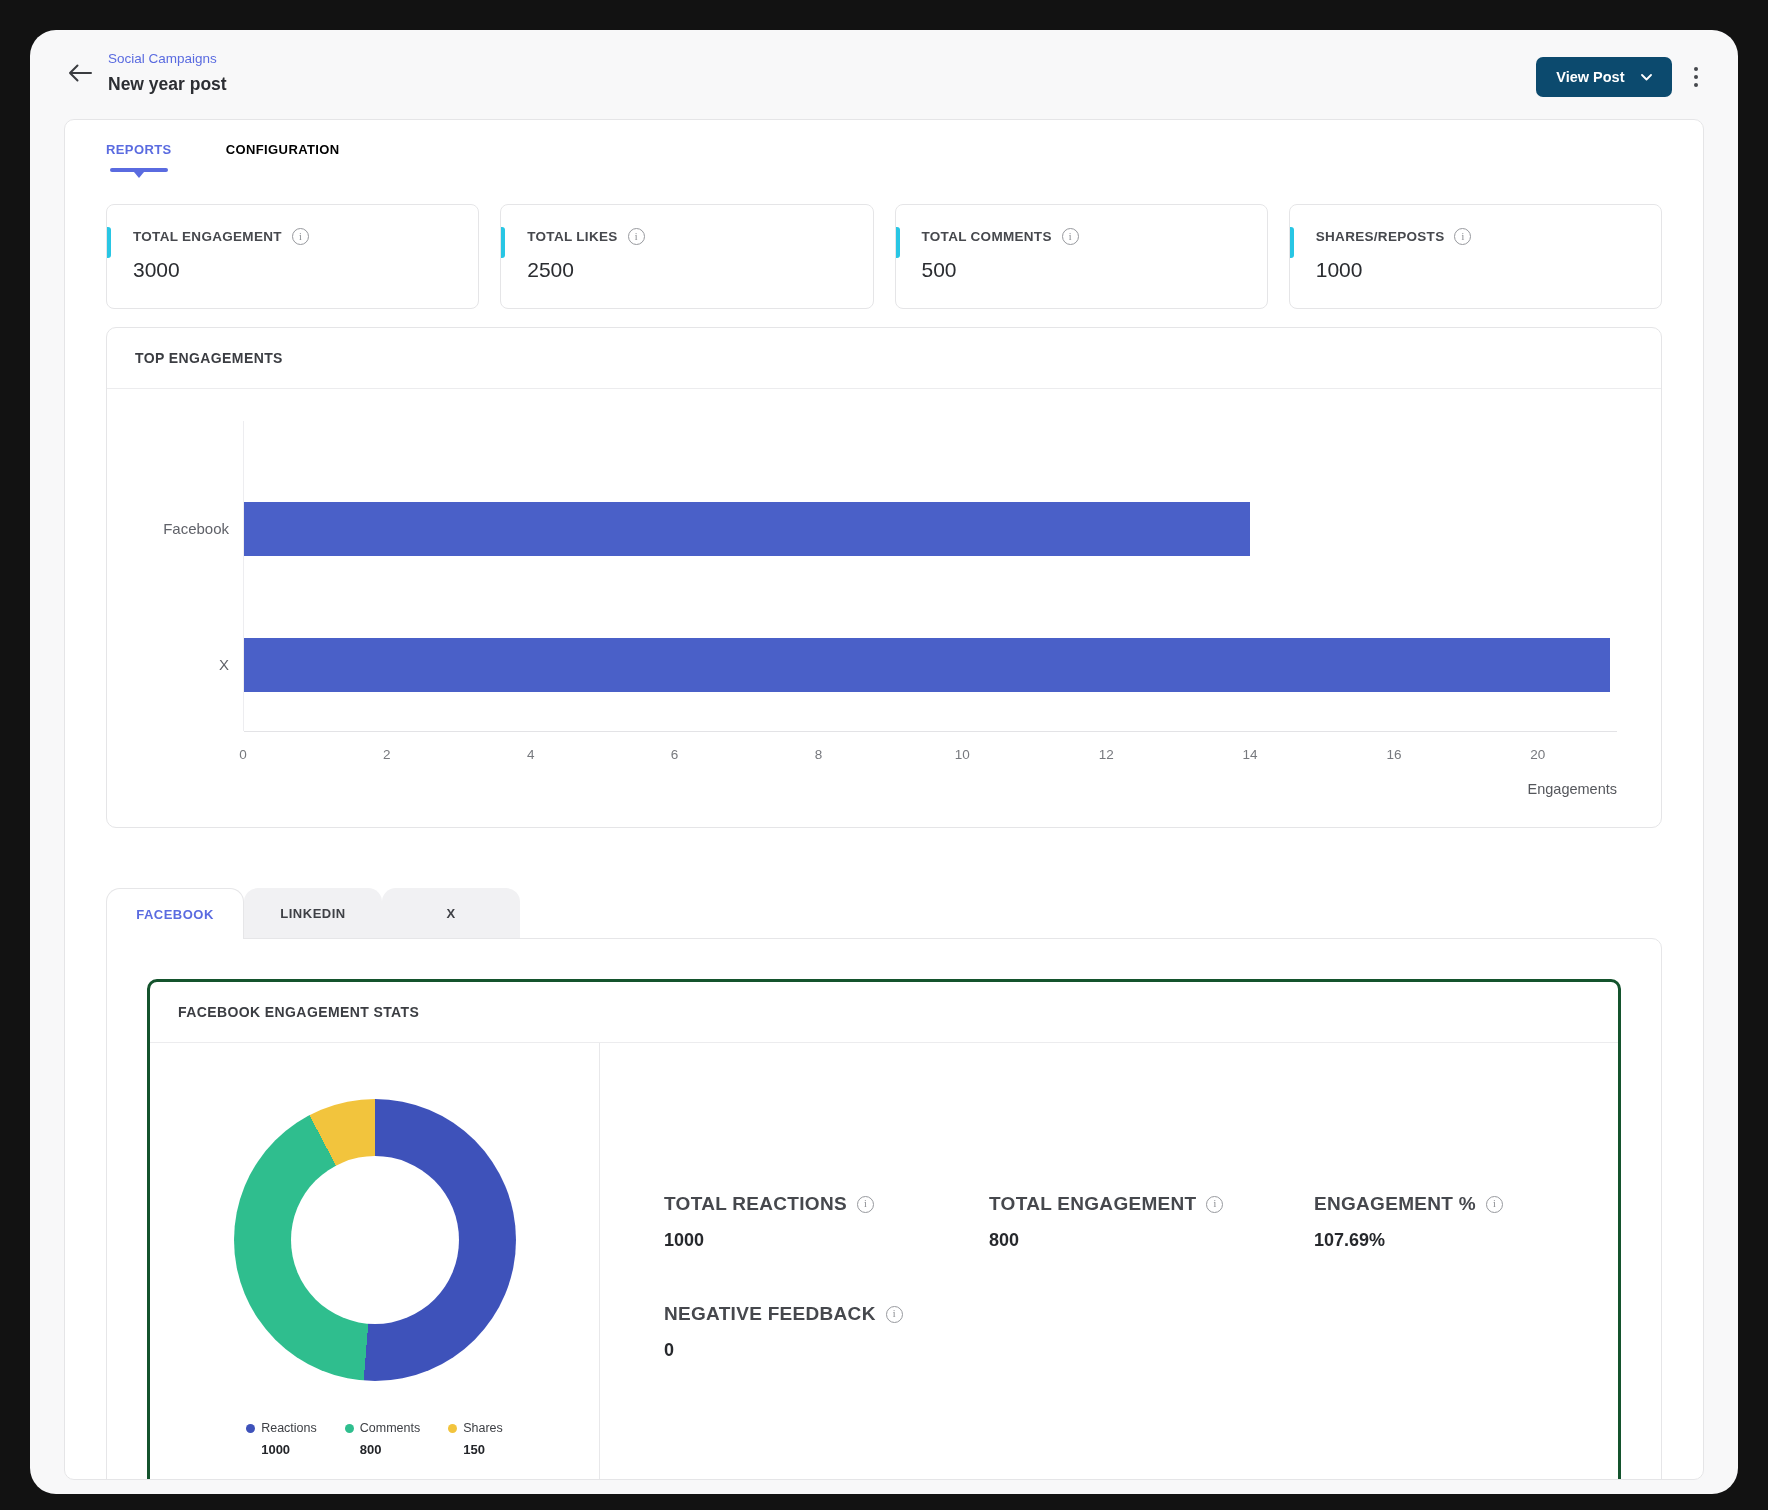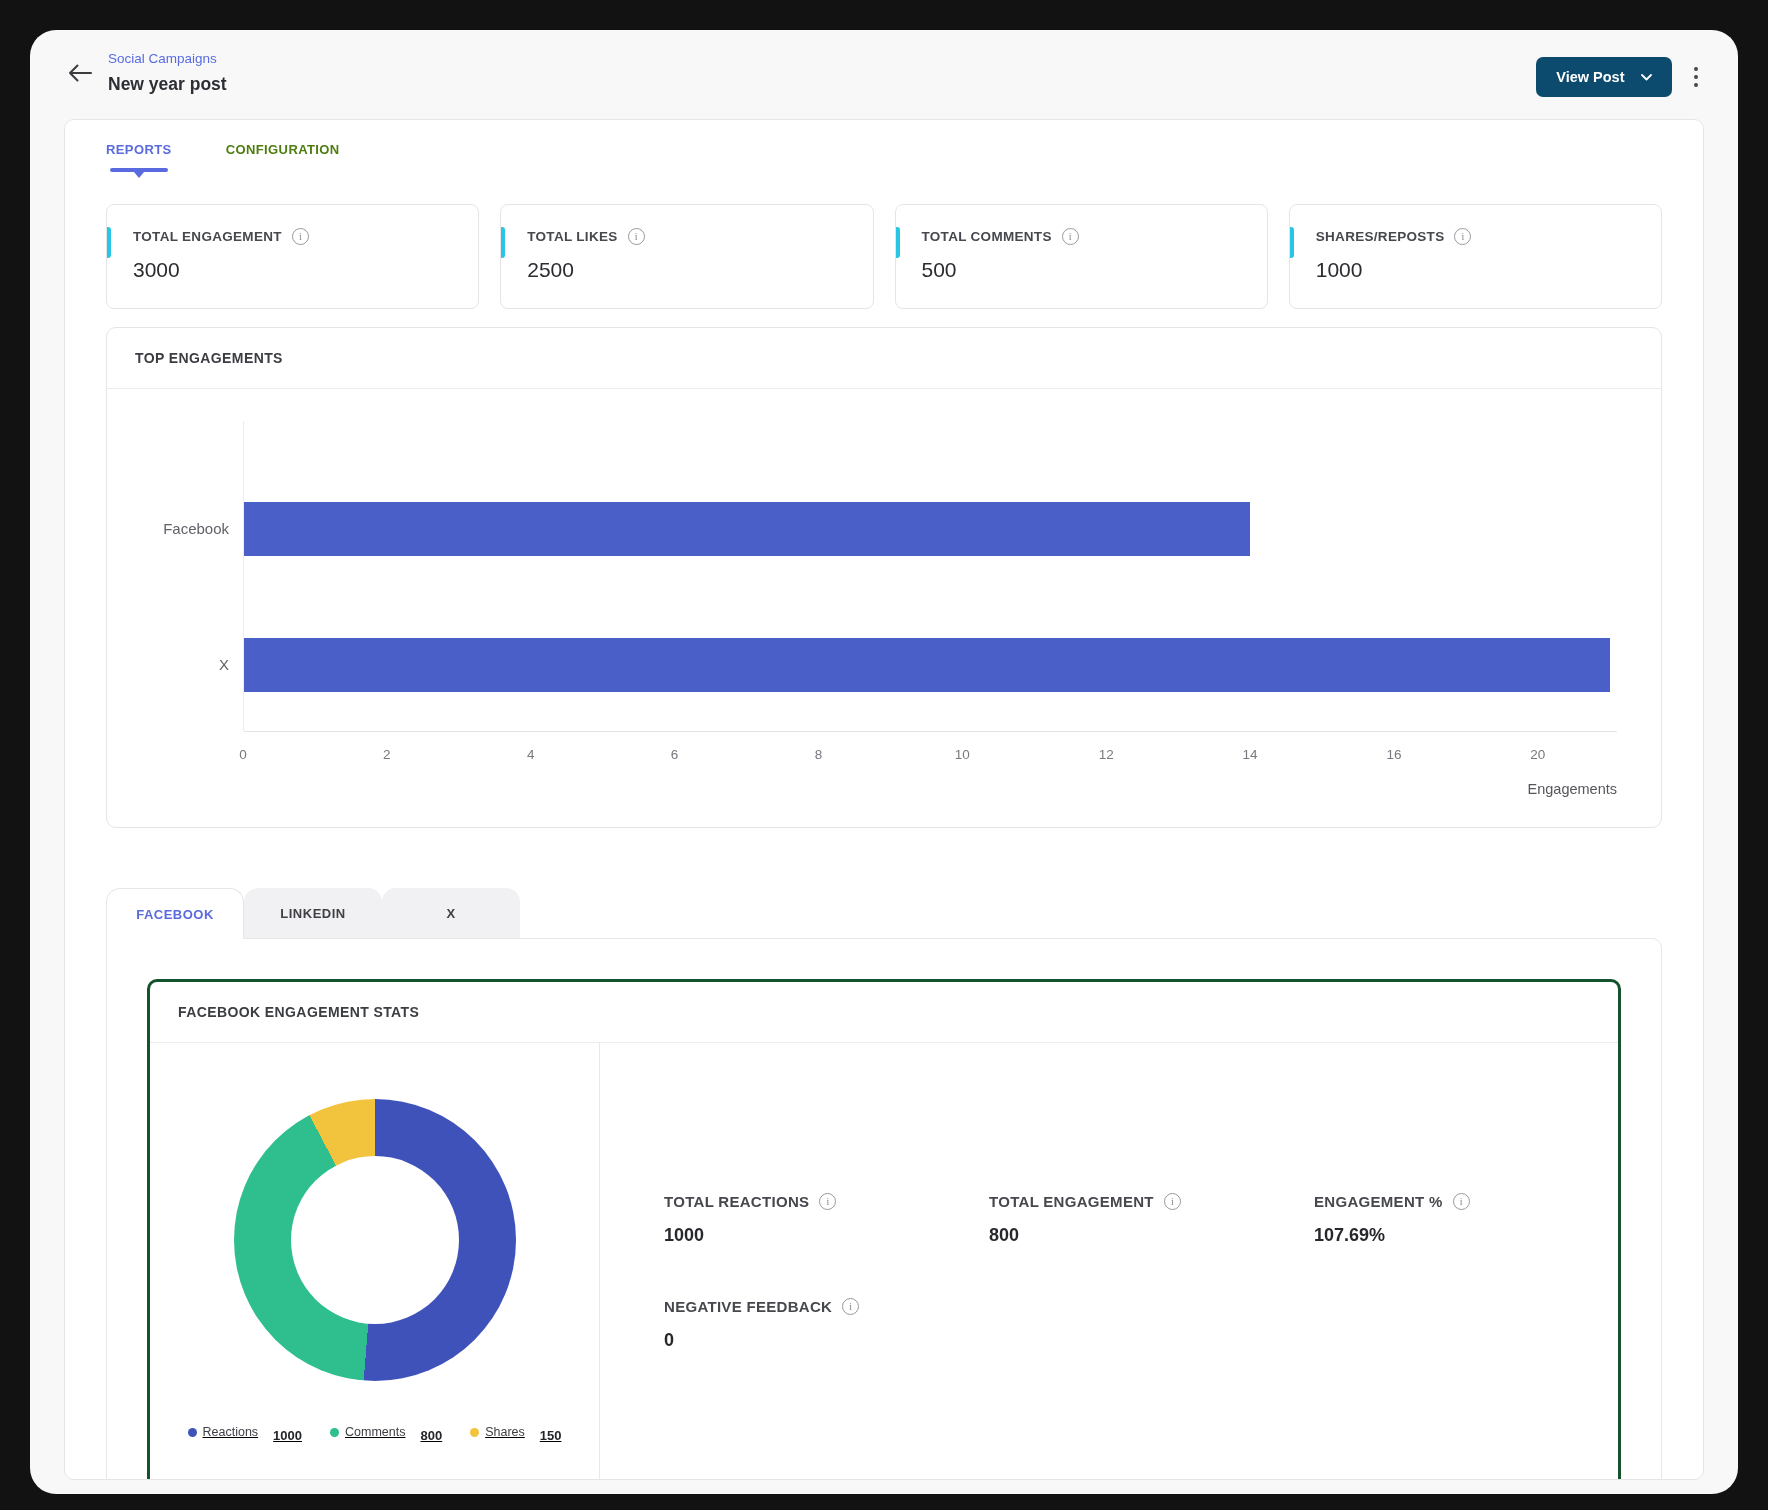--- a/index.html
+++ b/index.html
@@ -30,21 +30,21 @@
   .kebab { display:flex; flex-direction:column; gap:3.5px; cursor:pointer; padding:4px; }
   .kebab i { width:4.5px; height:4.5px; border-radius:50%; background:#46484d; }
 
   
   .big-card {
     position:absolute; left:34px; right:34px; top:89px; bottom:14px;
     background:#fff; border:1px solid #e5e5e7; border-radius:10px;
     overflow:hidden;
   }
   .main-tabs { display:flex; gap:54px; padding:0 0 0 41px; height:58px; align-items:center; }
-  .main-tab { font-size:13px; font-weight:bold; letter-spacing:0.4px; color:#4d7c0f; cursor:pointer; position:relative; height:100%; display:flex; align-items:center; }
+  .main-tab { font-size:13px; font-weight:bold; letter-spacing:0.4px; color:#000000; cursor:pointer; position:relative; height:100%; display:flex; align-items:center; }
   .main-tab.active { color:#5a6be0; }
   .tab-underline { position:absolute; bottom:6px; left:50%; transform:translateX(-50%); width:58px; height:4px; border-radius:3px; background:#5a6be0; }
   .tab-underline::after { content:''; position:absolute; top:4px; left:50%; transform:translateX(-50%);
     border:5px solid transparent; border-top:6px solid #5a6be0; }
 
   
   .stats-row { display:flex; gap:21px; margin:26px 41px 0 41px; }
   .stat-card { flex:1; position:relative; background:#fff; border:1px solid #e5e5e7; border-radius:8px; padding:23px 26px 26px 26px; }
   .stat-card::before { content:''; position:absolute; left:0; top:22px; width:4px; height:31px; background:#28c6e4; border-radius:0 3px 3px 0; }
   .stat-label-row { display:flex; align-items:center; gap:10px; }
@@ -75,29 +75,29 @@
   .ptab.active { background:#fff; color:#5a6be0; border:1px solid #e6e6e8; border-bottom:none; margin-bottom:-1px; height:51px; }
 
   
   .platform-content { margin:0 41px 0 41px; background:#fff; border:1px solid #e6e6e8; border-radius:0 10px 10px 10px; padding:40px; }
   .fb-card { border:3px solid #14532d; border-radius:10px; overflow:hidden; }
   .fb-body { display:flex; min-height:448px; }
   .donut-col { width:450px; flex:none; border-right:1px solid #e8e8ea; display:flex; flex-direction:column; align-items:center; padding:56px 0 30px 0; }
   .donut { width:282px; height:282px; border-radius:50%; position:relative; }
   .donut::after { content:''; position:absolute; inset:57px; background:#fff; border-radius:50%; }
   .legend { display:flex; gap:28px; margin-top:40px; }
-  .legend-item { display:flex; flex-direction:row; cursor:pointer;text-decoration:underline; }
+  .legend-item { display:flex; flex-direction:column; cursor:pointer; }
   .legend-top { display:flex; align-items:center; gap:6px; }
   .legend-dot { width:9px; height:9px; border-radius:50%; flex:none; }
   .legend-label { font-size:12.5px; color:#3e4045; }
   .legend-value { font-size:13px; font-weight:bold; color:#232529; margin-top:7px; padding-left:15px; }
   .metrics-col { flex:1; padding:150px 0 0 64px; }
   .metrics-grid { display:grid; grid-template-columns:325px 325px 325px; row-gap:52px; }
   .metric-label-row { display:flex; align-items:center; gap:10px; }
-  .metric-label { font-size:15px; font-weight:600; letter-spacing:0.3px; color:#46484d; }
+  .metric-label { font-size:19px; font-weight:600; letter-spacing:0.3px; color:#46484d; }
   .metric-value { font-size:18px; font-weight:bold; color:#26282c; margin-top:15px; }
 </style>
 </head>
 <body>
 
 <div class="window">
 
   <div class="hdr">
     <span class="back-btn">
       <svg width="28" height="22" viewBox="0 0 28 22" fill="none">

